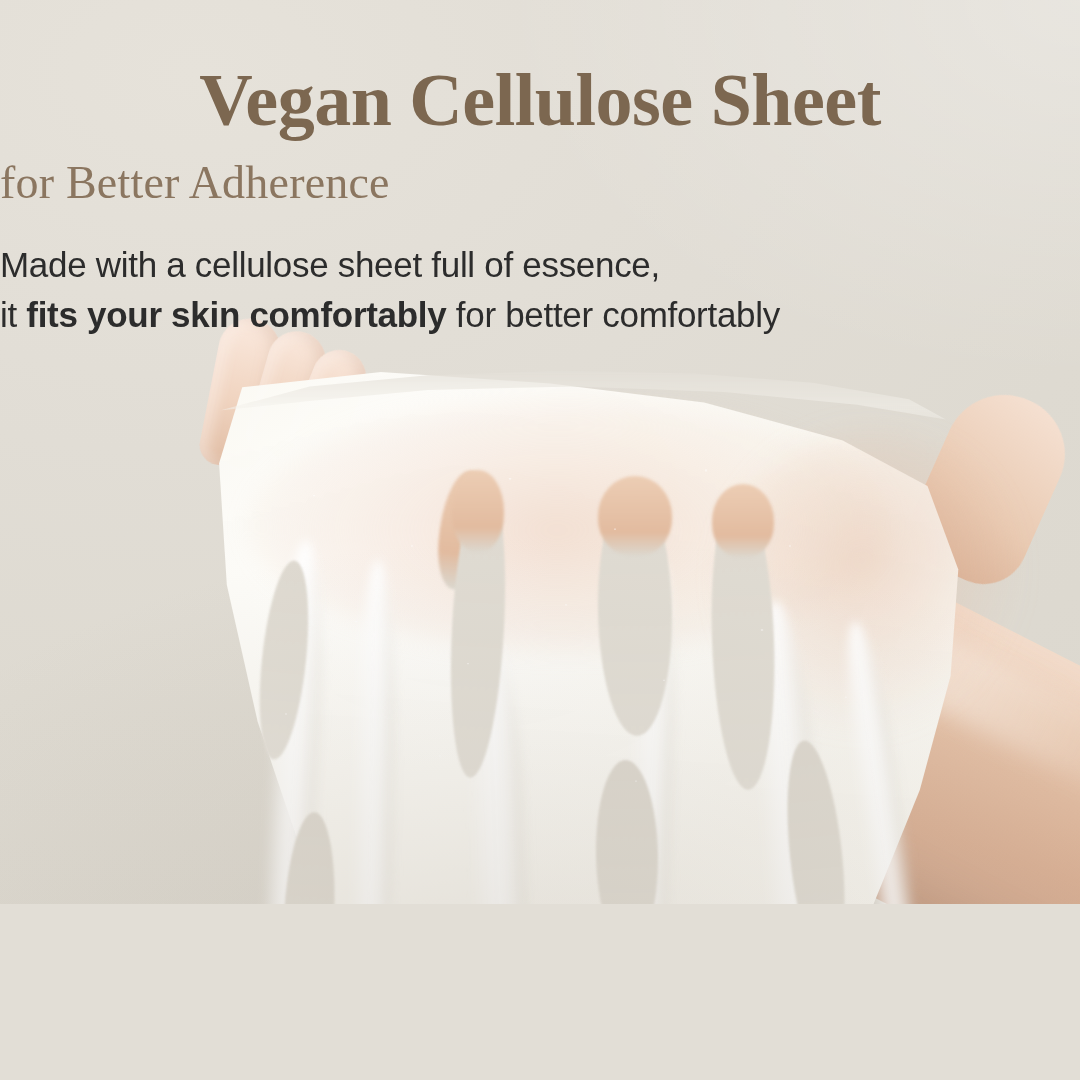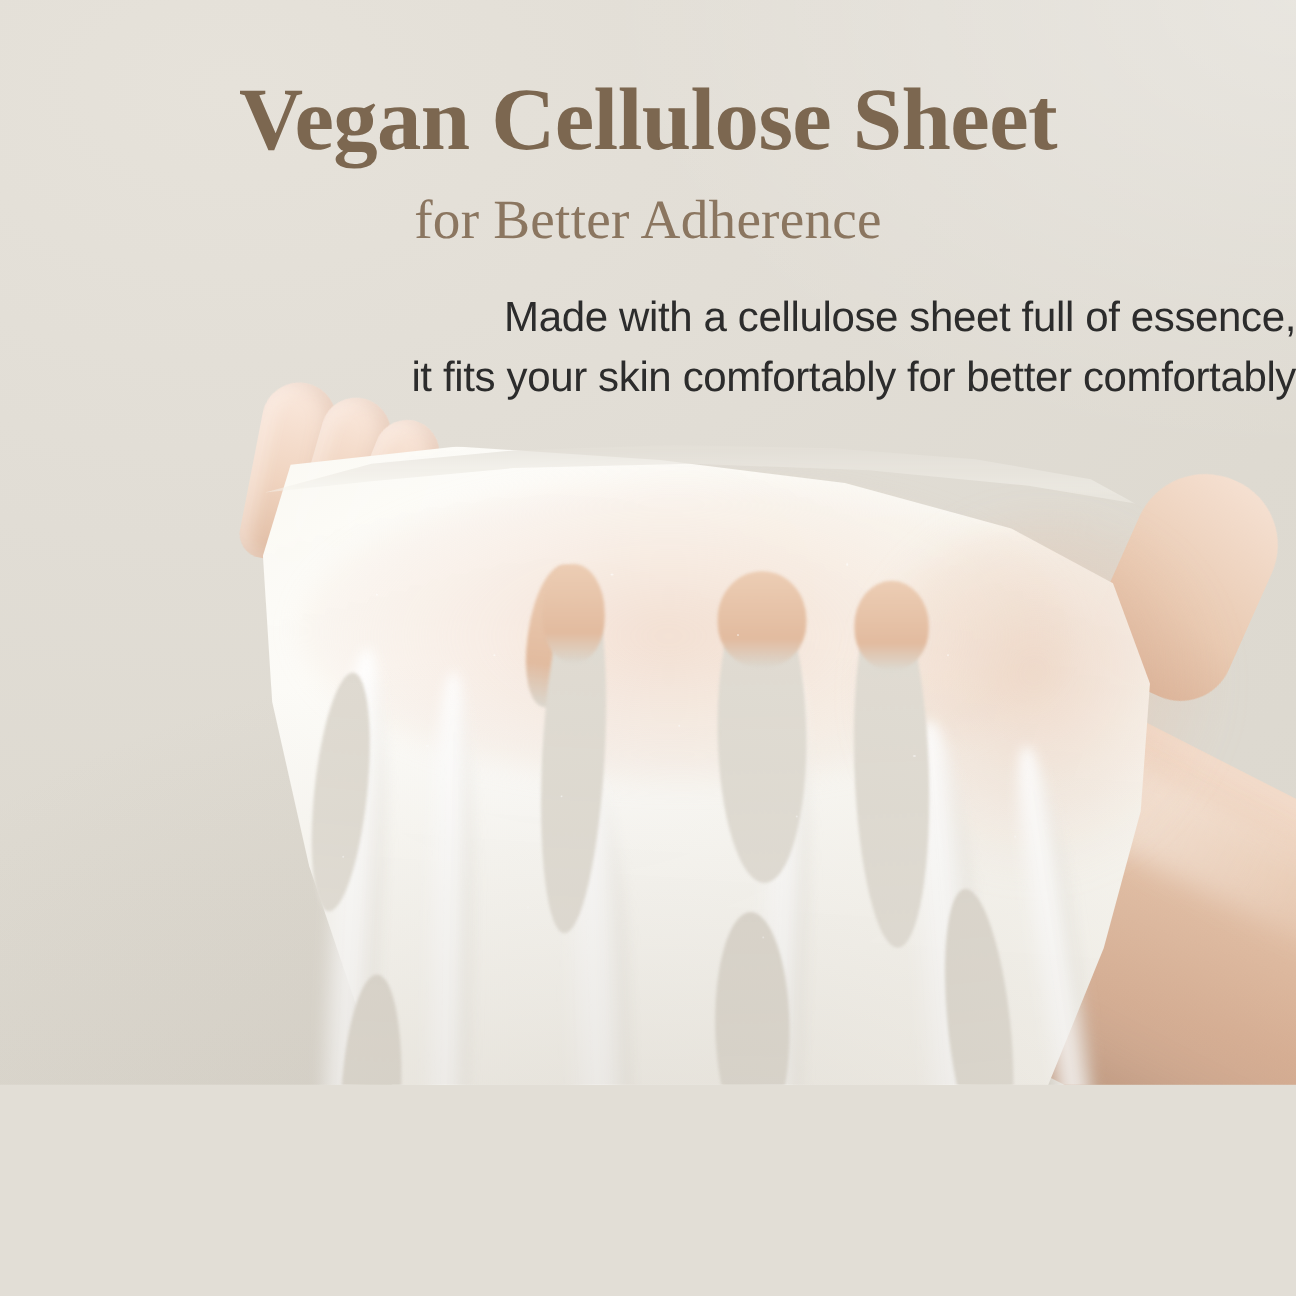--- a/index.html
+++ b/index.html
@@ -160,32 +160,32 @@
 
   
   #text{position:absolute;inset:0;}
   .headline{
     position:absolute;left:0;right:0;top:62px;text-align:center;
     font-family:"Liberation Serif", "DejaVu Serif", serif;
     font-weight:700;font-size:74px;letter-spacing:-.5px;
     color:#7c6750;line-height:1.05;
   }
   .subhead{
-    position:absolute;left:0;right:0;top:158px;text-align:center;
+    position:absolute;left:0;right:0;top:158px;text-align:left;
     font-family:"Liberation Serif", "DejaVu Serif", serif;
     font-weight:400;font-size:46px;letter-spacing:.2px;
     color:#8b7660;line-height:1.1;
   }
   .body-copy{
-    position:absolute;left:0;right:0;top:240px;text-align:right;
+    position:absolute;left:0;right:0;top:240px;text-align:left;
     font-family:"Liberation Sans", sans-serif;
     font-weight:400;font-size:35px;letter-spacing:-.3px;
     color:#2c2c2c;line-height:1.42;
   }
-  .body-copy .bold{font-weight:400;}
+  .body-copy .bold{font-weight:700;}
   .body-line{display:block;}
 </style>
 </head>
 <body>
 
 <div id="canvas">
 
   <div id="photo">
 
     <div class="layer arm-right"></div>

